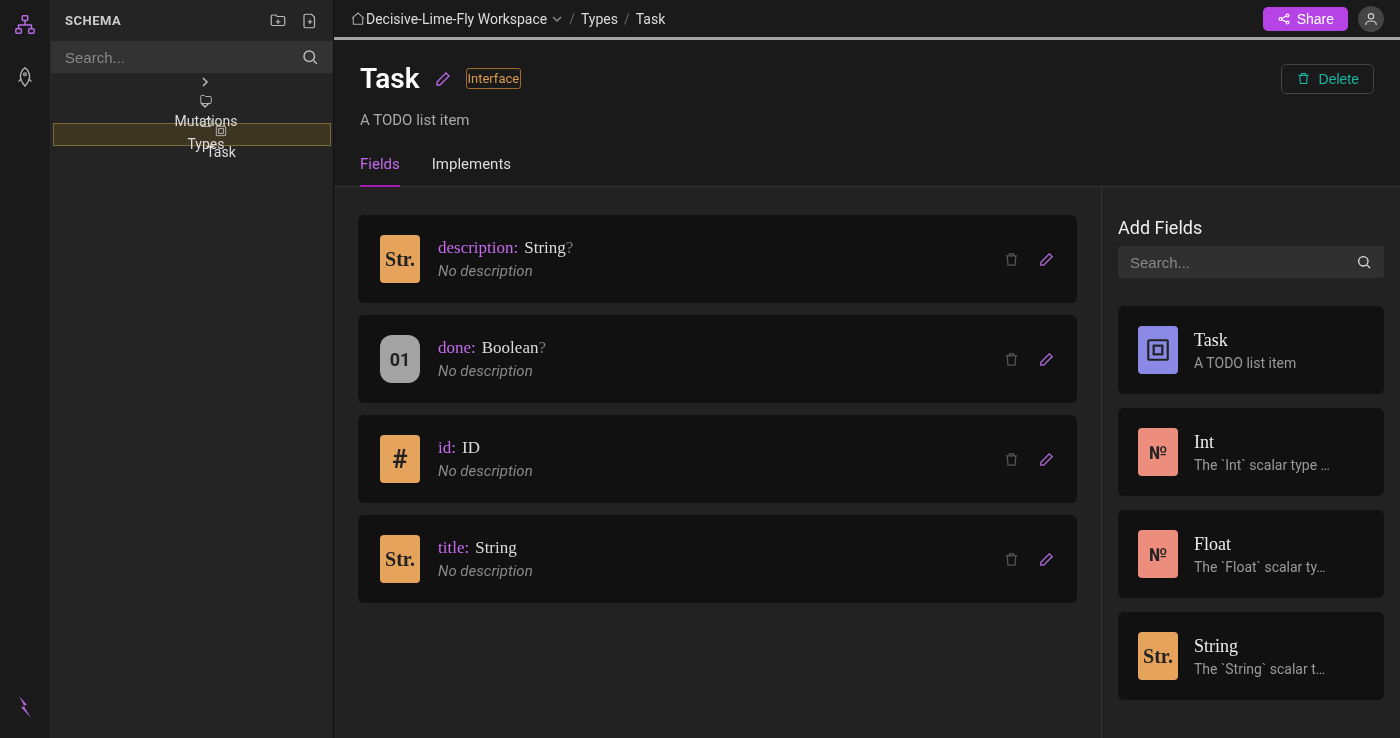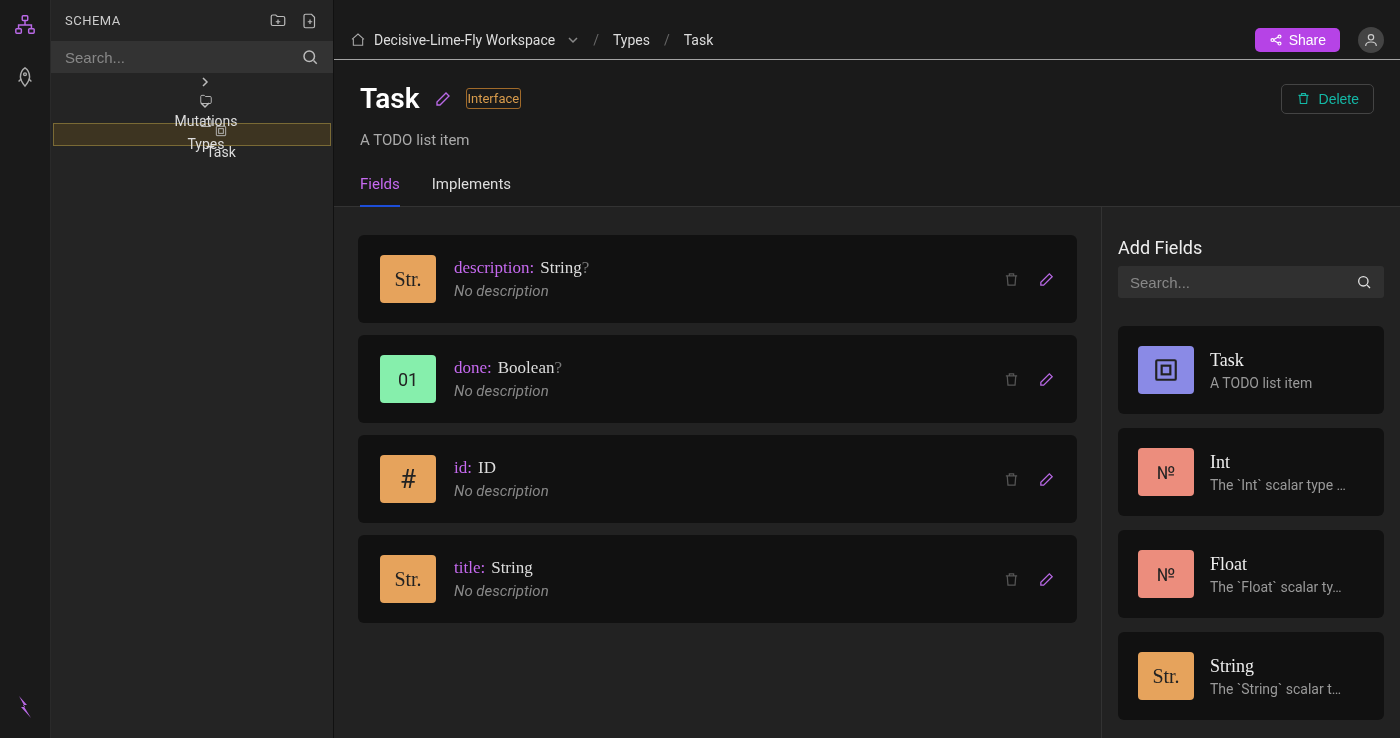--- a/index.html
+++ b/index.html
@@ -37,21 +37,21 @@
     border-right: 1px solid #111;
   }
   .sidebar-head {
     height: 41px;
     display: flex;
     align-items: center;
     padding: 0 14px;
     color: #ccc;
     font-size: 13px;
     letter-spacing: .5px;
-    font-weight: 400;
+    font-weight: 700;
   }
   .sidebar-head-title { flex: 1; }
   .sidebar-head-icon { width: 18px; height: 18px; color: #bbb; margin-left: 14px; cursor: pointer; }
 
   .sidebar-search {
     height: 32px;
     margin: 0 0 0 0;
     background: #333;
     display: flex;
     align-items: center;
@@ -92,23 +92,21 @@
 
   
   .main { flex: 1; display: flex; flex-direction: column; background: #1a1a1a; }
 
   .topbar {
     height: 40px;
     display: flex;
     align-items: center;
     padding: 0 16px;
     color: #ccc;
-    border-bottom: 1px solid #a3a3a3;
-    gap: 8px;
-    margin-top: 20px;
+    border-bottom: 3px solid #a3a3a3;
   }
   .crumb-home { width: 16px; height: 16px; color: #aaa; }
   .crumb { font-size: 14px; color: #ddd; cursor: pointer; }
   .crumb-sep { color: #666; margin: 0 6px; }
   .crumb-caret { width: 12px; height: 12px; color: #888; margin-left: 4px; }
   .topbar-spacer { flex: 1; }
 
   .share-btn {
     background: #b643e6;
     color: #fff;
@@ -167,21 +165,21 @@
     border-bottom: 1px solid #333;
   }
   .tab {
     padding-bottom: 12px;
     font-size: 15px;
     color: #ddd;
     cursor: pointer;
   }
   .tab.active {
     color: #c66af0;
-    border-bottom: 2px solid #1d4ed8;
+    border-bottom: 2px solid #a21caf;
     margin-bottom: -1px;
   }
 
   .body {
     flex: 1;
     display: flex;
     background: #222;
     overflow: hidden;
   }
 
@@ -194,32 +192,32 @@
   .field-card {
     background: #111;
     border-radius: 6px;
     padding: 20px 22px;
     display: flex;
     align-items: center;
     gap: 18px;
     margin-bottom: 12px;
   }
   .type-badge {
-    width: 56px; height: 48px;
+    width: 40px; height: 48px;
     border-radius: 4px;
     display: flex;
     align-items: center;
     justify-content: center;
     font-size: 18px;
-    font-weight: 400;
+    font-weight: 700;
     color: #222;
     flex-shrink: 0;
   }
   .tb-str { background: #e6a35c; font-family: serif; font-size: 20px; }
-  .tb-bool { background: #86efac; }
+  .tb-bool { background: #a3a3a3; border-radius: 12px; }
   .tb-hash { background: #e6a35c; font-size: 26px; }
   .tb-obj { background: #8a8ae6; }
   .tb-num { background: #ec8d7d; font-size: 18px; }
   .field-info { flex: 1; }
   .field-sig { font-size: 17px; }
   .fname { color: #c66af0; }
   .fcolon { color: #c66af0; }
   .ftype { color: #ddd; margin-left: 6px; }
   .fopt { color: #777; }
   .fdesc { color: #888; font-style: italic; font-size: 15px; margin-top: 4px; }

